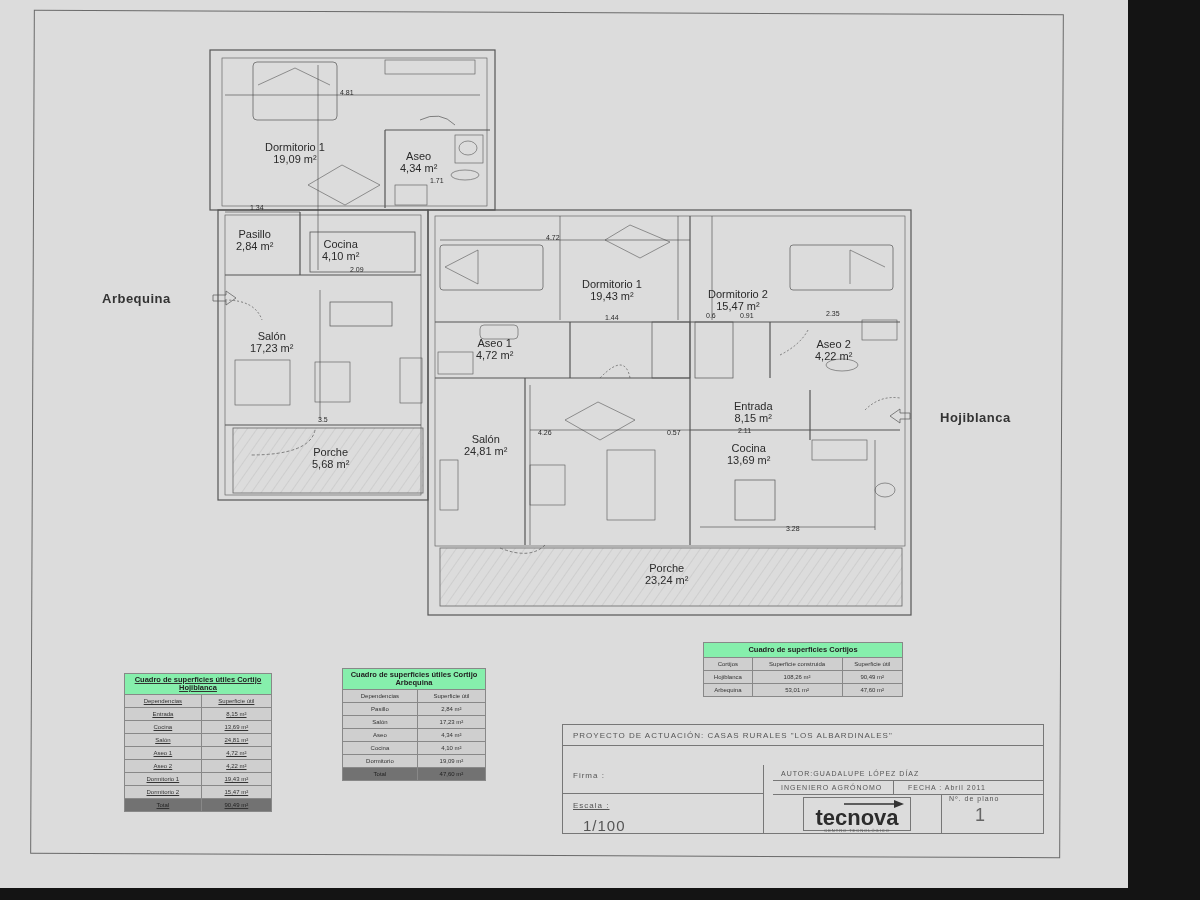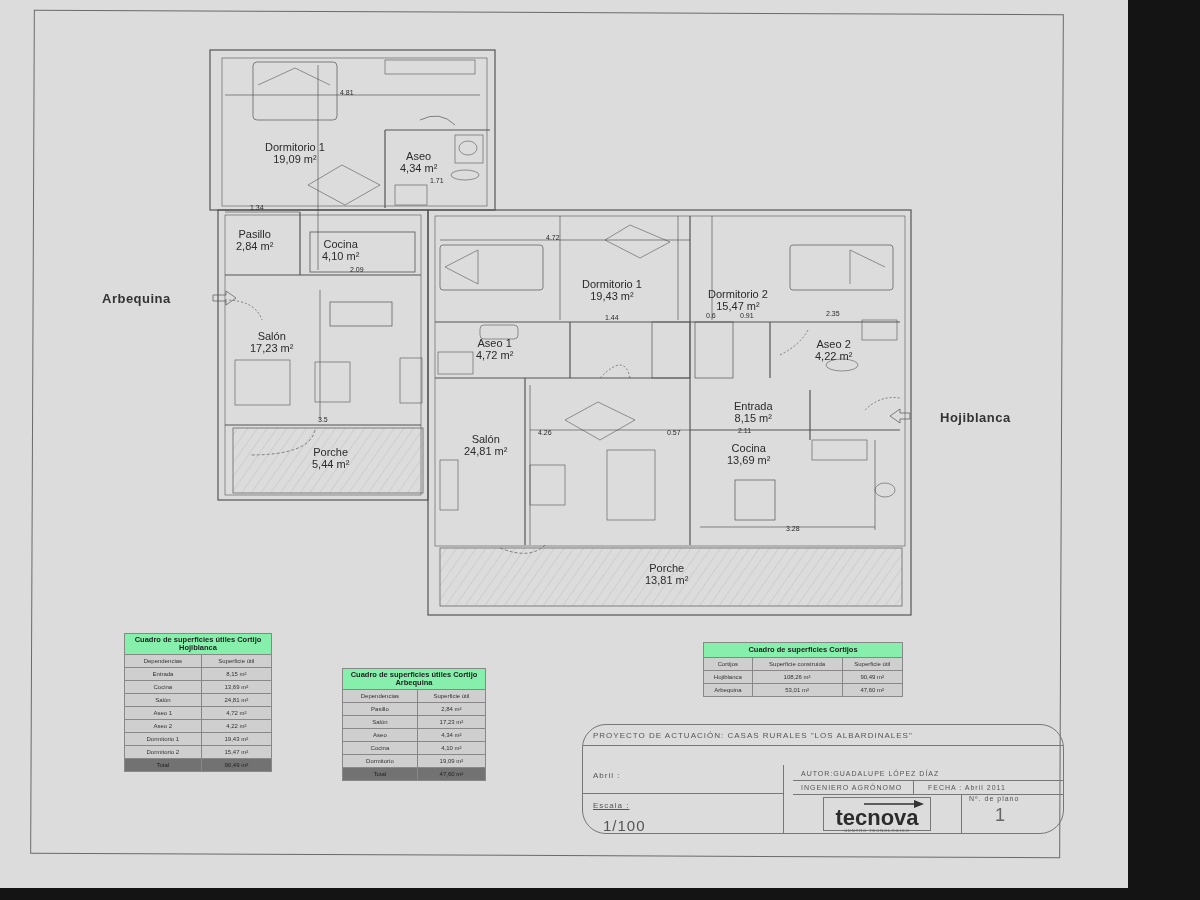--- a/index.html
+++ b/index.html
@@ -145,21 +145,21 @@
   <div class="lbl" style="left:322px;top:238px;">
     <div>Cocina</div>
     <div>4,10 m²</div>
   </div>
   <div class="lbl" style="left:250px;top:330px;">
     <div>Salón</div>
     <div>17,23 m²</div>
   </div>
   <div class="lbl" style="left:312px;top:446px;">
     <div>Porche</div>
-    <div>5,44 m²</div>
+    <div>5,68 m²</div>
   </div>
 
   <div class="lbl" style="left:582px;top:278px;">
     <div>Dormitorio 1</div>
     <div>19,43 m²</div>
   </div>
   <div class="lbl" style="left:708px;top:288px;">
     <div>Dormitorio 2</div>
     <div>15,47 m²</div>
   </div>
@@ -178,42 +178,42 @@
   <div class="lbl" style="left:464px;top:433px;">
     <div>Salón</div>
     <div>24,81 m²</div>
   </div>
   <div class="lbl" style="left:727px;top:442px;">
     <div>Cocina</div>
     <div>13,69 m²</div>
   </div>
   <div class="lbl" style="left:645px;top:562px;">
     <div>Porche</div>
-    <div>13,81 m²</div>
+    <div>23,24 m²</div>
   </div>
 
   <div class="lbl" style="left:340px;top:87px;font-size:7px;">4.81</div>
   <div class="lbl" style="left:430px;top:175px;font-size:7px;">1.71</div>
   <div class="lbl" style="left:250px;top:202px;font-size:7px;">1.34</div>
   <div class="lbl" style="left:350px;top:264px;font-size:7px;">2.09</div>
   <div class="lbl" style="left:318px;top:414px;font-size:7px;">3.5</div>
   <div class="lbl" style="left:546px;top:232px;font-size:7px;">4.72</div>
   <div class="lbl" style="left:605px;top:312px;font-size:7px;">1.44</div>
   <div class="lbl" style="left:706px;top:310px;font-size:7px;">0.6</div>
   <div class="lbl" style="left:740px;top:310px;font-size:7px;">0.91</div>
   <div class="lbl" style="left:826px;top:308px;font-size:7px;">2.35</div>
   <div class="lbl" style="left:738px;top:425px;font-size:7px;">2.11</div>
   <div class="lbl" style="left:538px;top:427px;font-size:7px;">4.26</div>
   <div class="lbl" style="left:667px;top:427px;font-size:7px;">0.57</div>
   <div class="lbl" style="left:786px;top:523px;font-size:7px;">3.28</div>
 
   <div class="side" style="left:102px;top:291px;">Arbequina</div>
   <div class="side" style="left:940px;top:410px;">Hojiblanca</div>
 
-  <table class="tbl" style="left:124px;top:633px;width:148px;">
+  <table class="tbl" style="left:124px;top:673px;width:148px;text-decoration:underline;">
     <tbody>
         <tr>
           <td class="hd" colspan="2">Cuadro de superficies útiles Cortijo Hojiblanca</td>
         </tr>
     <tr>
       <td>Dependencias</td>
       <td>Superficie útil</td>
     </tr>
     <tr>
           <td>Entrada</td>
@@ -302,25 +302,25 @@
           <td>90,49 m²</td>
         </tr>
     <tr>
           <td>Arbequina</td>
           <td>53,01 m²</td>
           <td>47,60 m²</td>
         </tr>
   </tbody>
     </table>
 
-  <div class="tb" style="left:582px;top:724px;width:480px;height:108px;border-radius:24px;">
+  <div class="tb" style="left:562px;top:724px;width:480px;height:108px;">
     <div class="row" style="top:0;height:20px;">
         <div class="cell" style="left:10px;top:6px;">PROYECTO DE ACTUACIÓN: CASAS RURALES "LOS ALBARDINALES"</div>
       </div>
-    <div class="cell" style="left:10px;top:46px;">Abril :</div>
+    <div class="cell" style="left:10px;top:46px;">Firma :</div>
     <div style="position:absolute;left:0;top:68px;width:200px;border-top:1px solid #777;"></div>
     <div class="cell" style="left:10px;top:76px;text-decoration:underline;">Escala :</div>
     <div class="cell" style="left:20px;top:92px;font-size:15px;">1/100</div>
     <div style="position:absolute;left:200px;top:40px;height:68px;border-left:1px solid #777;"></div>
     <div class="cell" style="left:218px;top:45px;font-size:7px;">AUTOR:GUADALUPE LÓPEZ DÍAZ</div>
     <div style="position:absolute;left:210px;top:55px;width:270px;border-top:1px solid #777;"></div>
     <div class="cell" style="left:218px;top:59px;font-size:7px;">INGENIERO AGRÓNOMO</div>
     <div style="position:absolute;left:330px;top:55px;height:14px;border-left:1px solid #777;"></div>
     <div class="cell" style="left:345px;top:59px;font-size:7px;">FECHA : Abril 2011</div>
     <div style="position:absolute;left:210px;top:69px;width:270px;border-top:1px solid #777;"></div>

